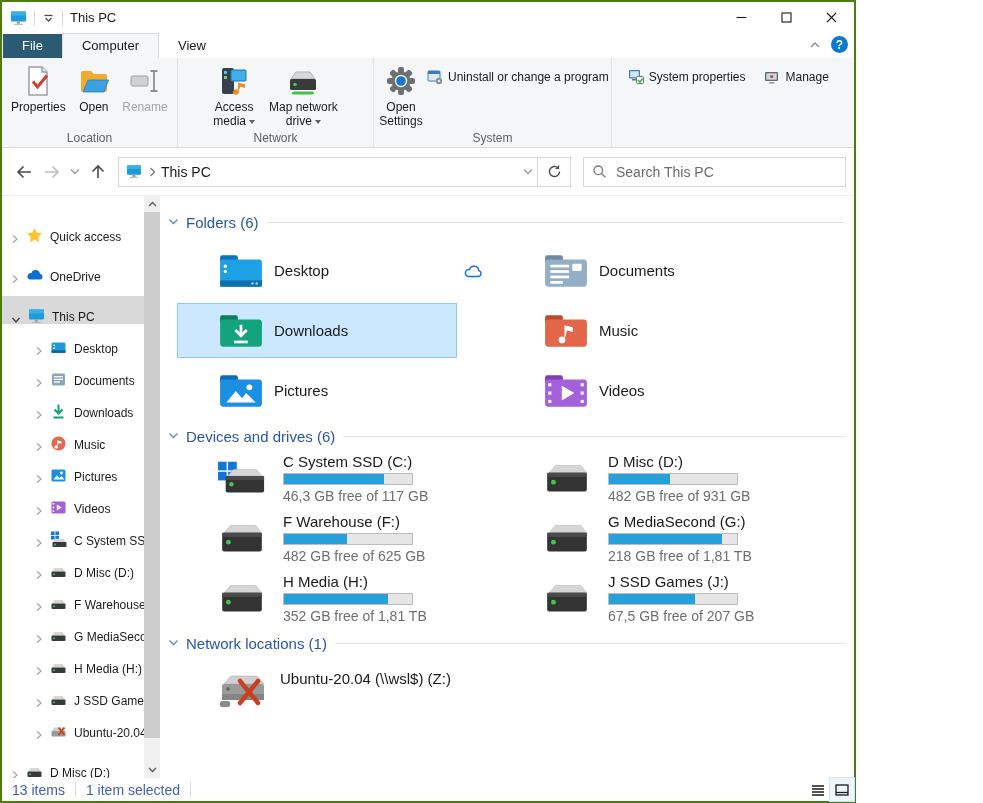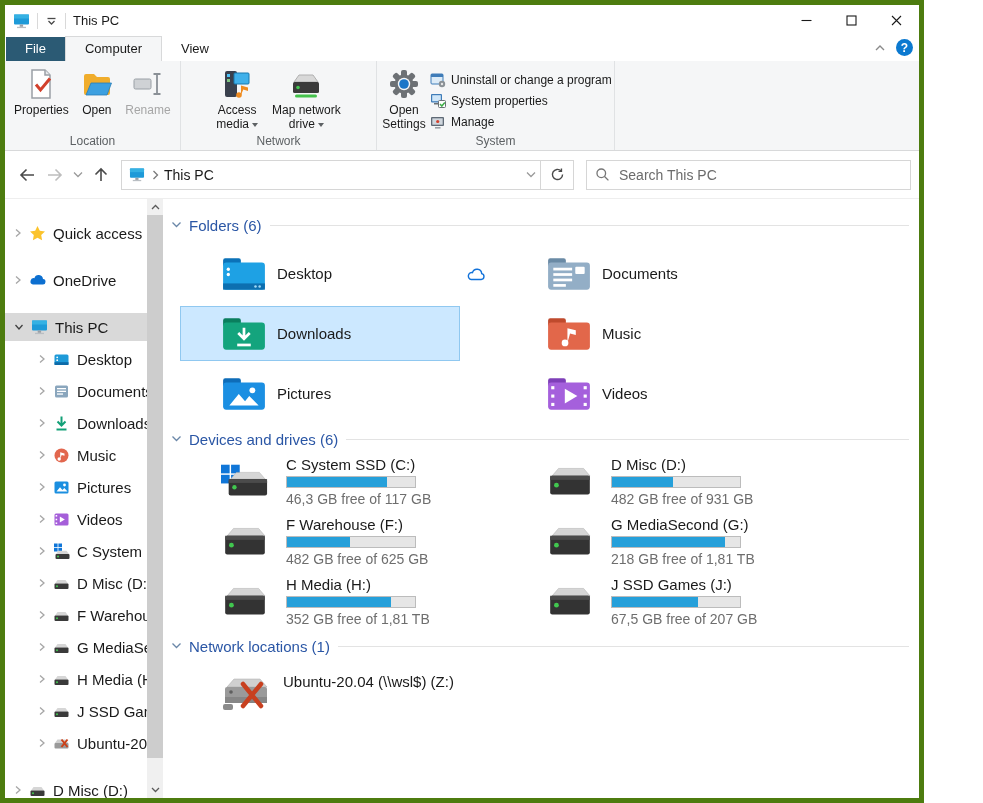--- a/index.html
+++ b/index.html
@@ -1,18 +1,18 @@
 <!DOCTYPE html>
 <html><head>
 <meta charset="utf-8">
 <style>
   * { margin:0; padding:0; box-sizing:border-box; }
   html,body { width:983px; height:803px; overflow:hidden; background:#fff;
     font-family:"Liberation Sans", sans-serif; color:#1a1a1a; }
-  .window { width:924px; height:803px; display:flex; flex-direction:column; border:5px solid #4d7c0f; background:#fff; }
+  .window { width:856px; height:803px; display:flex; flex-direction:column; border:2px solid #4d7c0f; background:#fff; }
 
   
   .titlebar { height:31px; display:flex; align-items:center; padding-left:8px; flex:none; background:#fff; }
   .titlebar .sep { width:1px; height:16px; background:#d9d9d9; margin:0 7px; }
   .titlebar .title { font-size:13px; }
   .win-controls { margin-left:auto; display:flex; height:100%; }
   .win-btn { width:45px; height:31px; display:flex; align-items:center; justify-content:center; }
 
   
   .tabstrip { height:25px; display:flex; align-items:flex-end; background:#fff; flex:none; position:relative;text-align:center; }
@@ -27,47 +27,47 @@
   .ribbon { height:90px; background:#f5f6f7; border-bottom:1px solid #d8d9da; display:flex; flex:none; }
   .rgroup { position:relative; display:flex; align-items:flex-start; padding:3px 4px 17px 4px; border-right:1px solid #e0e2e4; }
   .rgroup-label { position:absolute; left:0; right:0; bottom:2px; text-align:center; font-size:12px; color:#5d6164; }
   .rbtn { display:flex; flex-direction:column; align-items:center; justify-content:flex-start; padding:4px 6px 2px;
     border-radius:2px; margin:0 1px; min-width:44px; }
   .rbtn svg { flex:none; }
   .rbtn-label { font-size:12px; text-align:center; line-height:14px; margin-top:3px; white-space:nowrap; }
   .rbtn.disabled .rbtn-label { color:#a6a6a6; }
   .caret-down { display:inline-block; width:0; height:0; border-left:3.5px solid transparent; border-right:3.5px solid transparent;
     border-top:4px solid #5d6164; margin-left:3px; vertical-align:middle; }
-  .rstack { display:flex; flex-direction:column; justify-content:flex-start; gap:1px; padding-top:6px; }
+  .rstack { display:flex; flex-direction:row; justify-content:flex-start; gap:10px; padding-top:6px; }
   .rsmall { display:flex; align-items:center; gap:5px; font-size:12px; padding:2px 6px 2px 3px; border-radius:2px; white-space:nowrap; }
 
   
   .navbar { height:47px; display:flex; align-items:center; padding:0 8px; background:#fff; flex:none; }
   .nav-ico { width:28px; height:28px; display:flex; align-items:center; justify-content:center; flex:none; }
   .addressbar { width:420px; height:30px; border:1px solid #d6d6d6; display:flex; align-items:center; padding:0 4px 0 7px; margin-left:6px; background:#fff; }
   .addressbar .crumb-label { font-size:14px; margin:0 6px 0 5px; }
   .addressbar .spacer { flex:1; }
   .refreshbox { width:33px; height:30px; border:1px solid #d6d6d6; border-left:none; display:flex; align-items:center; justify-content:center; }
   .searchbox { flex:1; height:30px; border:1px solid #d6d6d6; margin-left:12px; display:flex; align-items:center; padding:0 8px;justify-content:space-between; }
   .searchbox input { border:none; outline:none; font-size:14px; color:#6b6b6b; flex:1; margin-left:9px;
     font-family:"Liberation Sans", sans-serif; background:transparent; }
   .searchbox input::placeholder { color:#6b6b6b; opacity:1; }
 
   
   .body { flex:1; display:flex; min-height:0; border-top:1px solid #eeeeee; }
 
   
   .sidebar { width:142px; flex:none; padding-top:20px; overflow:hidden; }
-  .srow { height:28px; margin-bottom:4px; display:flex; align-items:center; white-space:nowrap; overflow:hidden; font-size:15px; }
+  .srow { height:28px; margin-bottom:4px; display:flex; align-items:flex-end; white-space:nowrap; overflow:hidden; font-size:12px; }
   .srow .chev { flex:none; margin-right:7px; }
   .srow .sicon { flex:none; margin-right:7px; }
   .lvl0 { padding-left:9px; }
   .lvl1 { padding-left:33px; }
   .srow.sel { background:#d9d9d9; }
-  .gap-top { margin-top:19px; }
+  .gap-top { margin-top:12px; }
 
   
   .sscroll { width:16px; flex:none; background:#f0f0f0; display:flex; flex-direction:column; align-items:center; }
   .sscroll .arr { height:16px; width:16px; display:flex; align-items:center; justify-content:center; flex:none; }
   .sscroll .track { flex:1; width:16px; position:relative; }
   .sscroll .thumb { position:absolute; top:0; left:0; width:16px; height:calc(100% - 24px); background:#cdcdcd; }
 
   
   .main { flex:1; min-width:0; overflow:hidden; padding:15px 10px 0 8px; }
   .sec-head { display:flex; align-items:center; height:22px; }
@@ -719,14 +719,31 @@
               <circle cx="10" cy="17" r="1.8" fill="#5f5f5f"></circle>
               <rect x="2" y="29" width="10" height="6" rx="2" fill="#8b8b8b"></rect>
               <path d="M22 9 L40 31 M40 9 L22 31" stroke="#c8401f" stroke-width="4.5" stroke-linecap="round"></path>
             </svg>
           <span class="tlabel">Ubuntu-20.04 (\\wsl$) (Z:)</span>
         </div>
       </div>
     </div>
   </div>
 
+  <div class="statusbar">
+    <span class="status-cell">13 items</span>
+    <span class="status-cell">1 item selected</span>
+    <div class="status-right">
+      <div class="view-btn">
+          <svg width="16" height="16" viewBox="0 0 16 16">
+            <path d="M2 4 h12 M2 7 h12 M2 10 h12 M2 13 h12" stroke="#1a1a1a" stroke-width="1.5"></path>
+          </svg>
+        </div>
+      <div class="view-btn active">
+          <svg width="16" height="16" viewBox="0 0 16 16">
+            <rect x="2" y="3" width="12" height="10" fill="none" stroke="#1a1a1a" stroke-width="1.3"></rect>
+            <path d="M2 10.5 h12" stroke="#1a1a1a" stroke-width="1.3"></path>
+          </svg>
+        </div>
+    </div>
+  </div>
 
 </div>
 
 </body></html>

